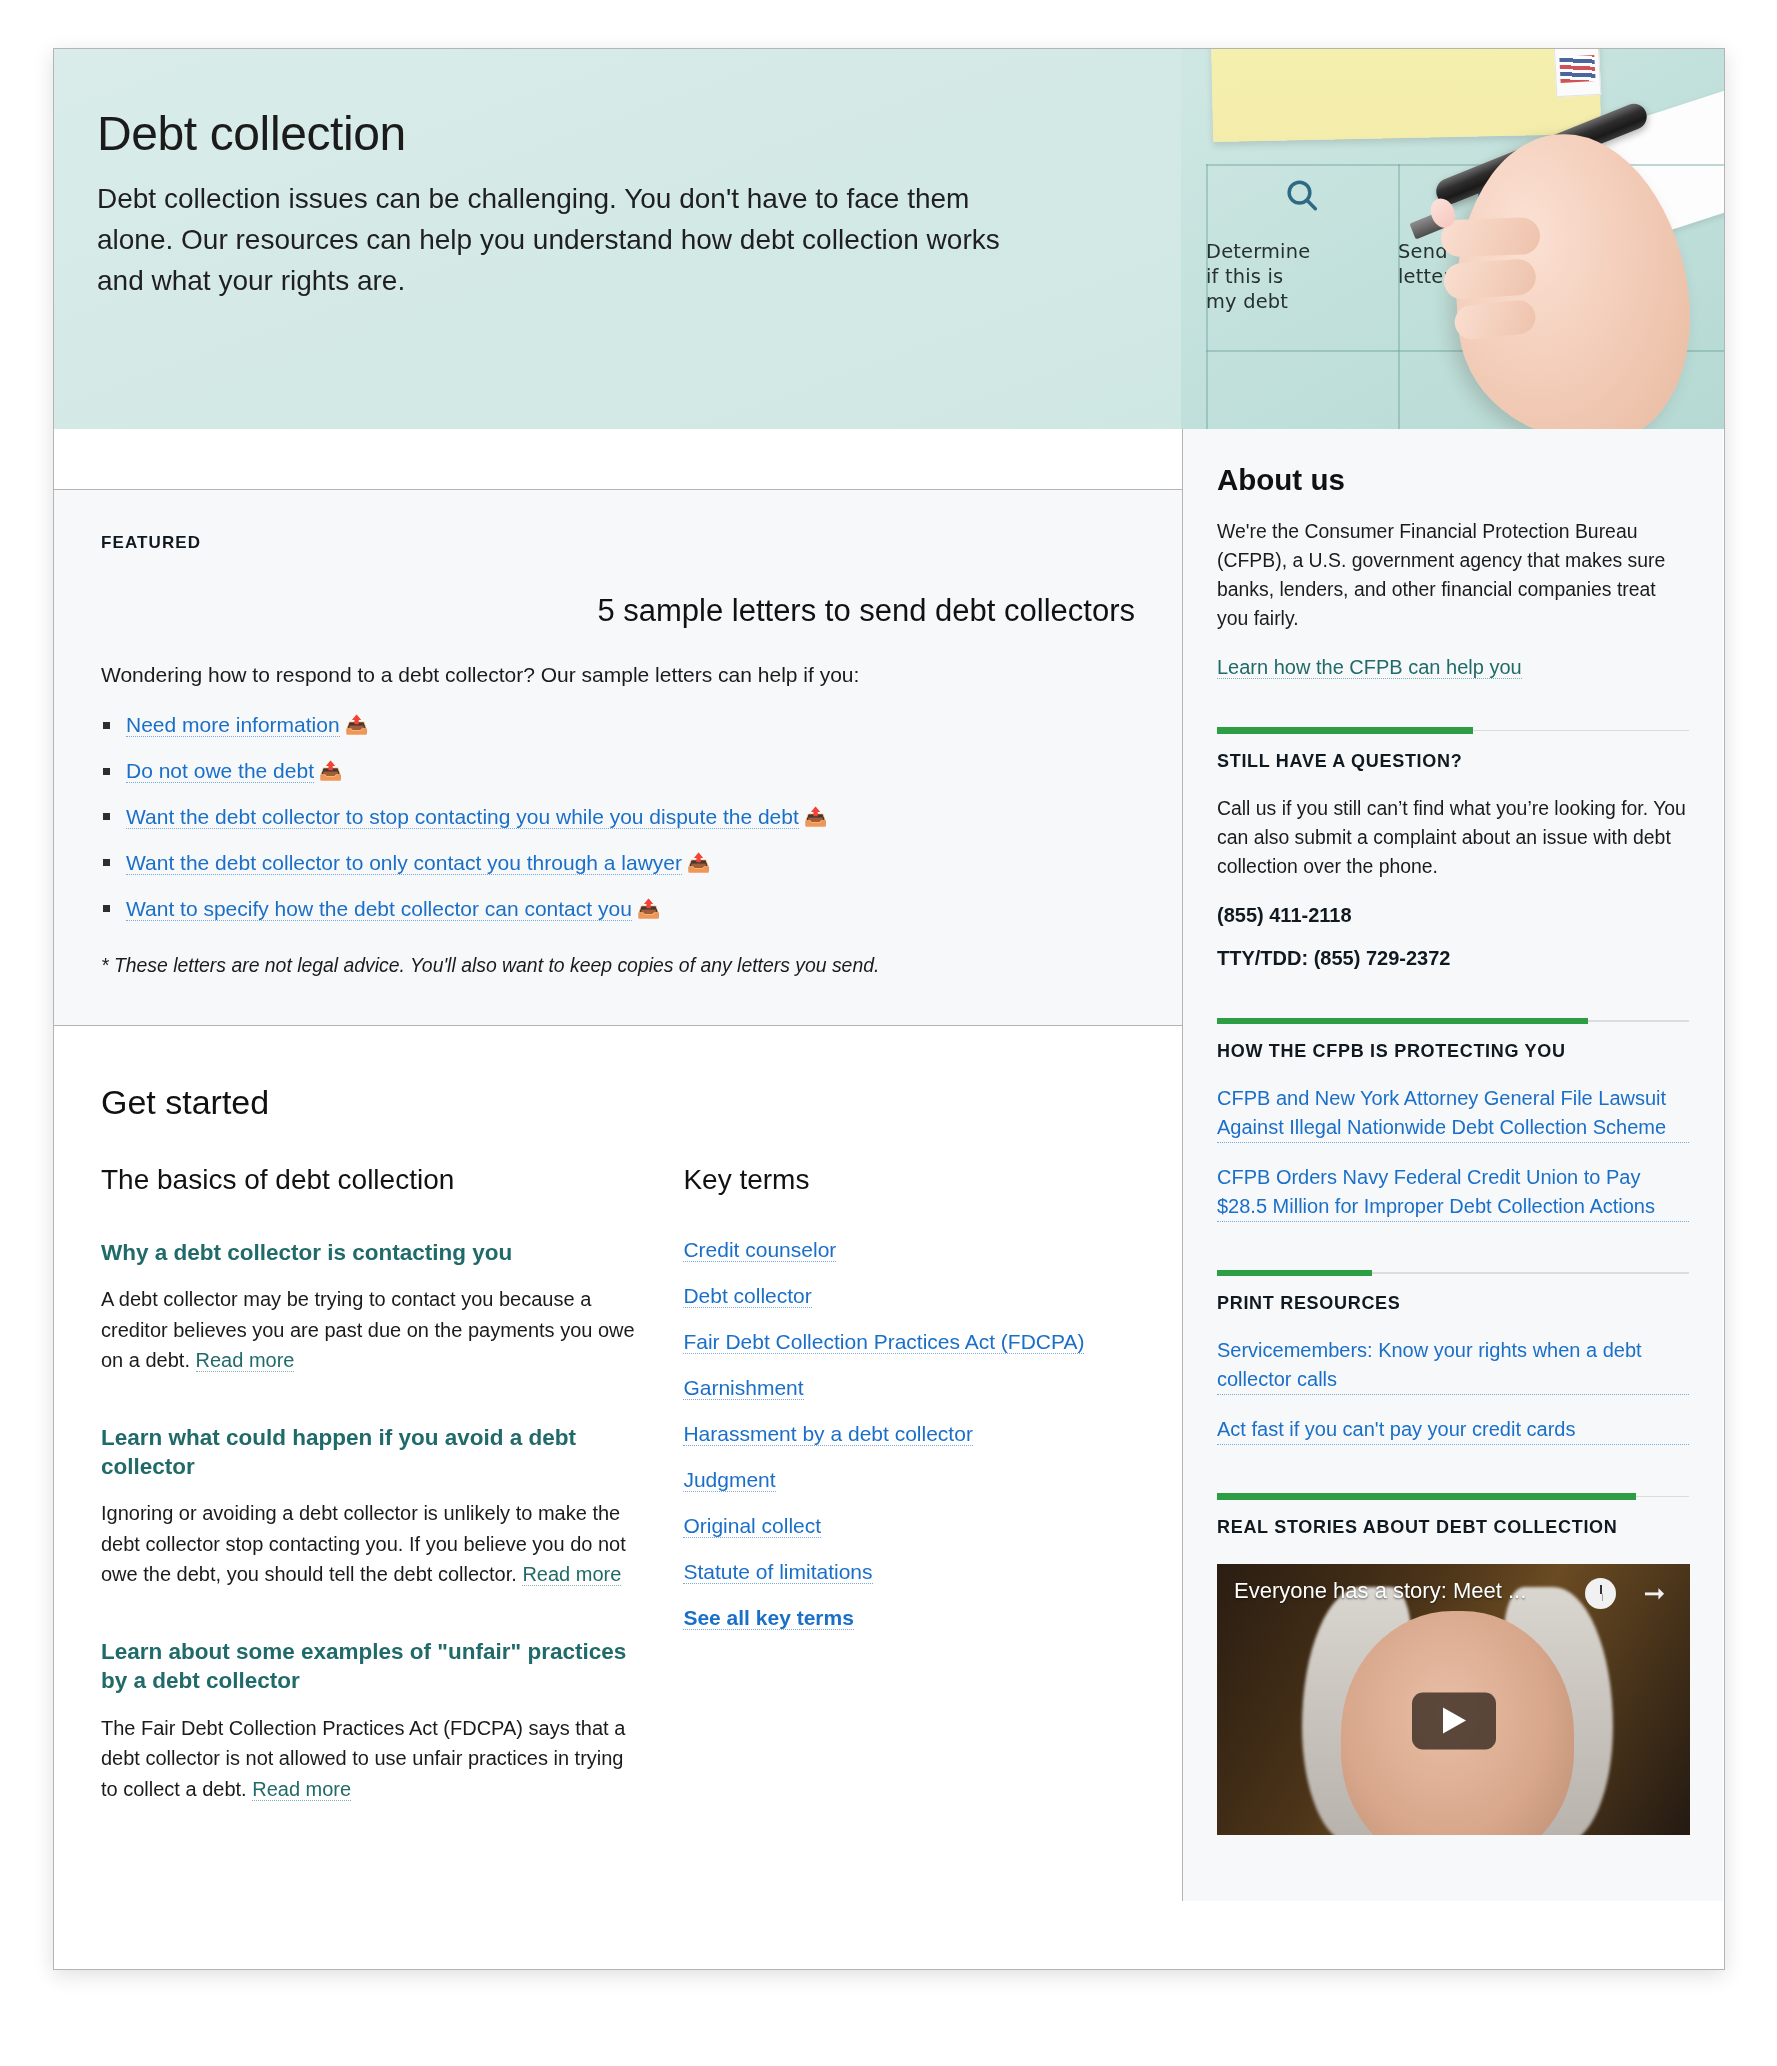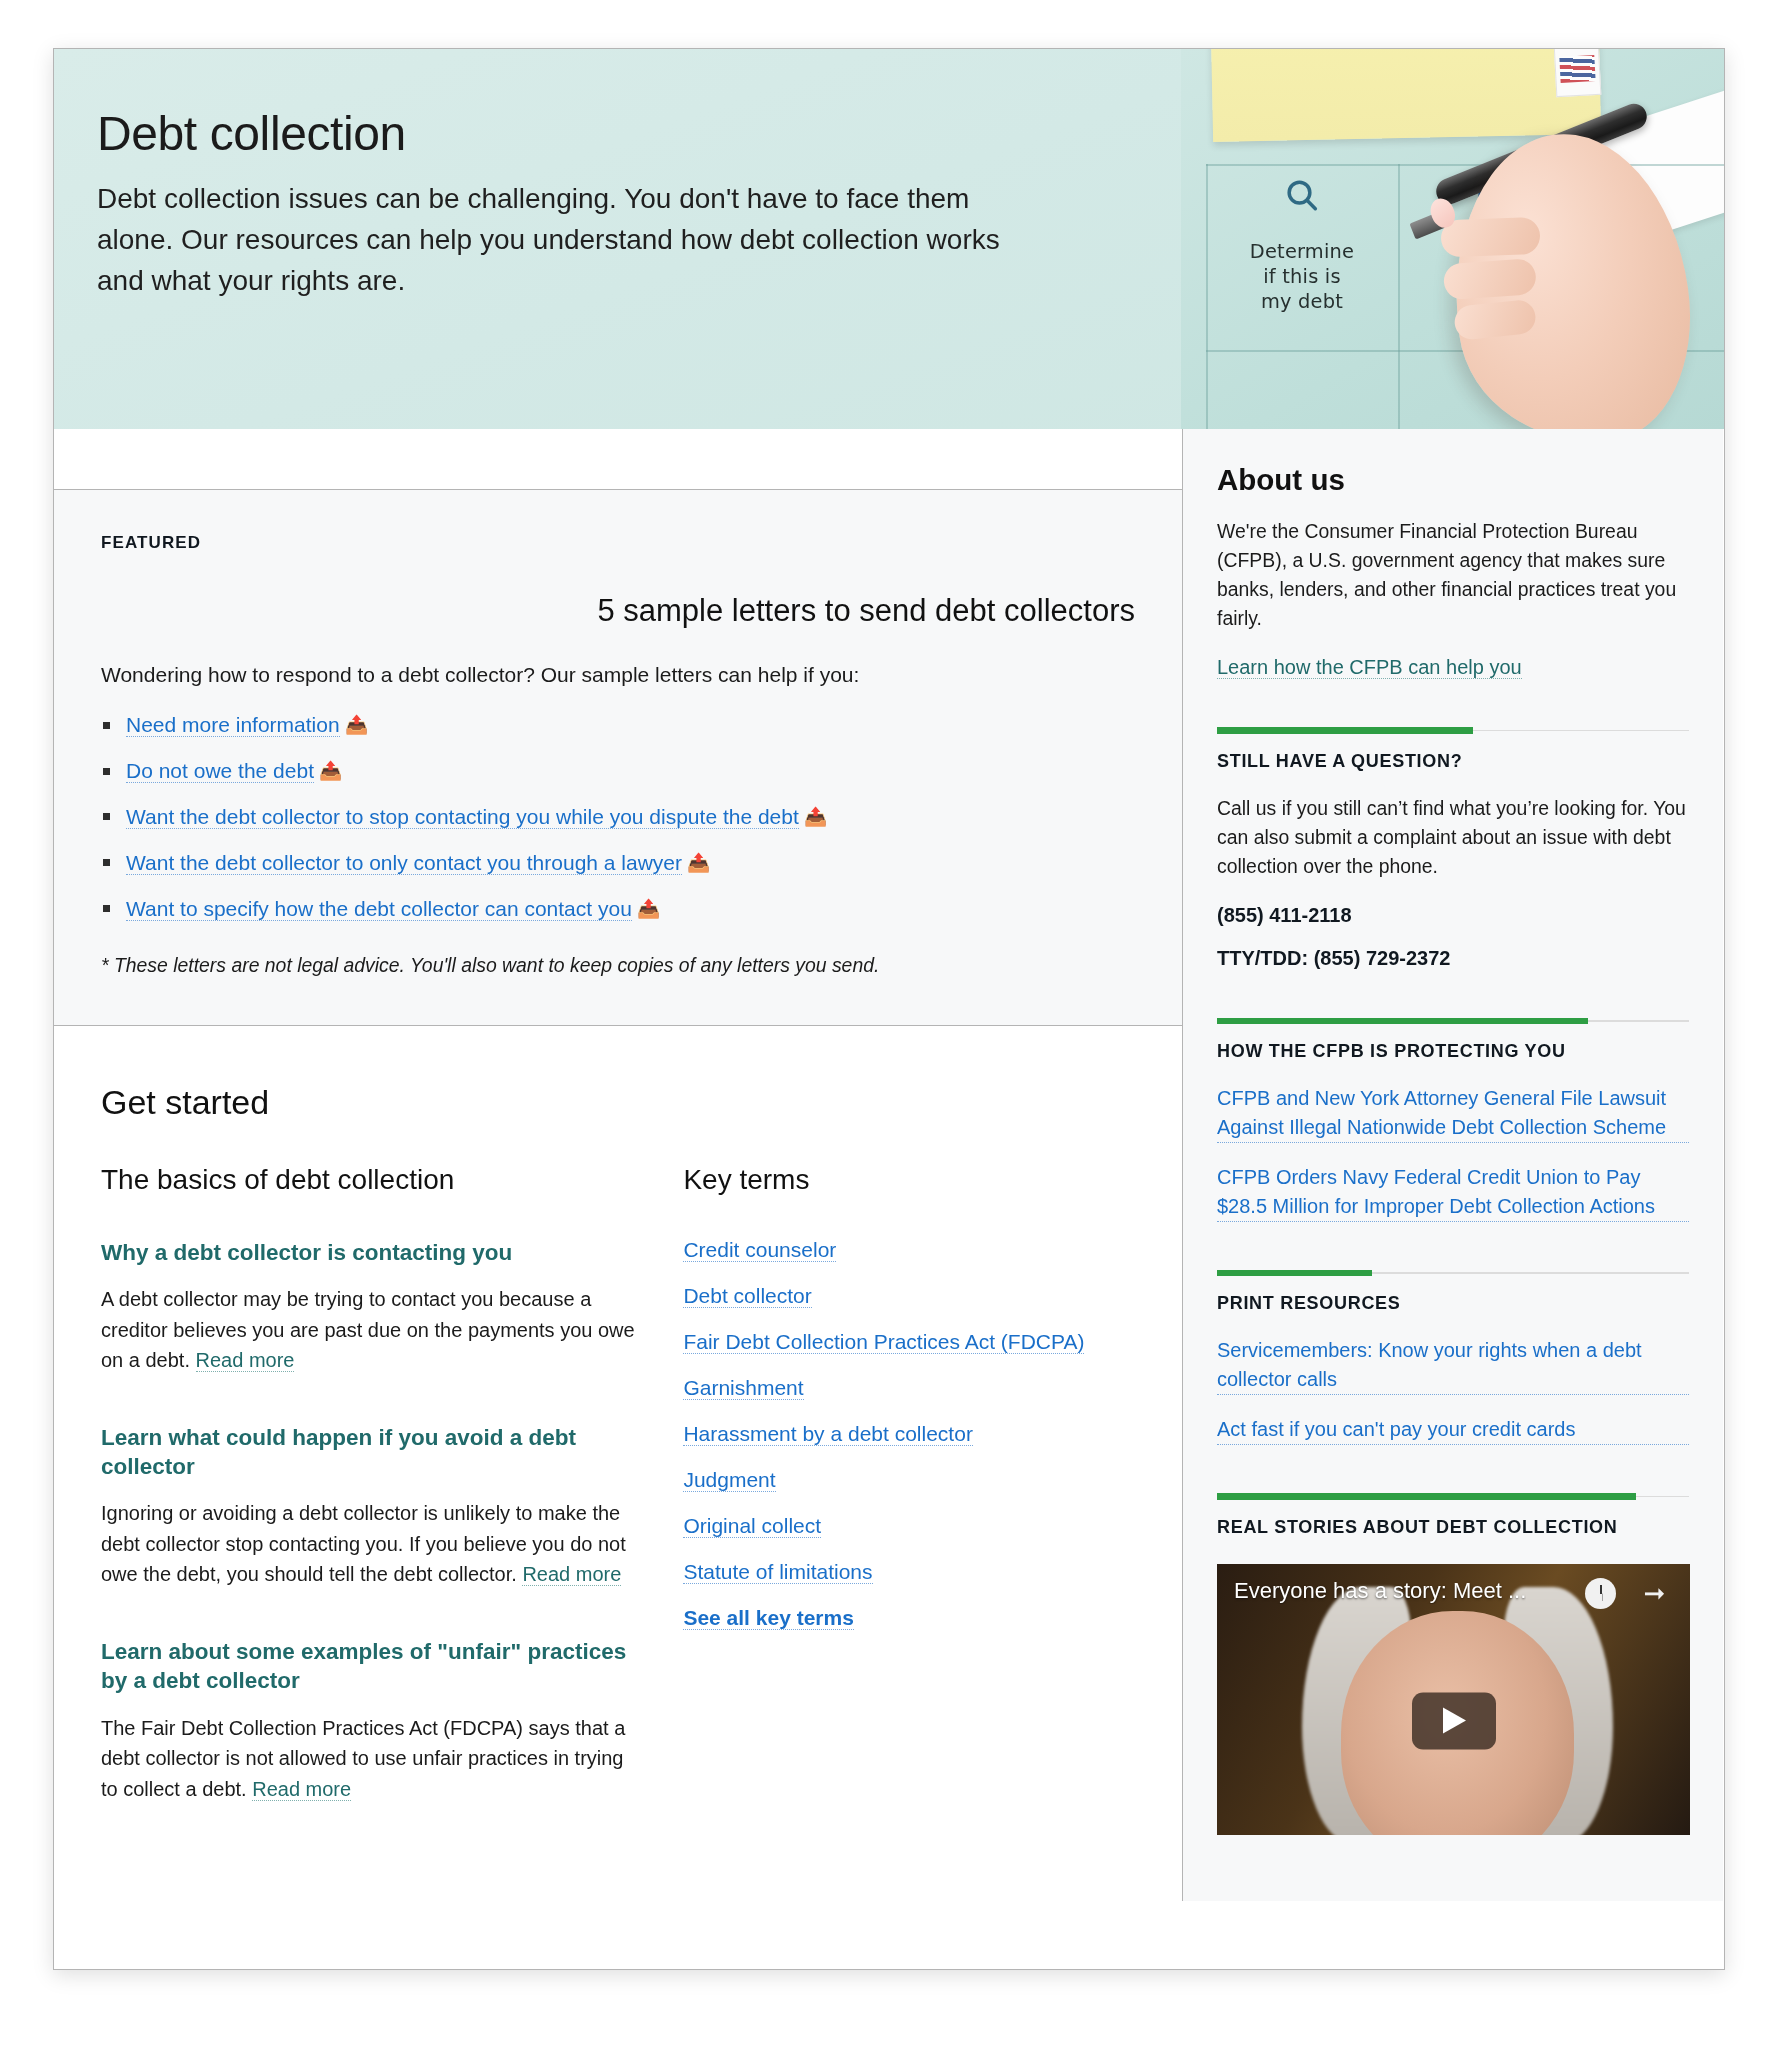--- a/index.html
+++ b/index.html
@@ -64,21 +64,21 @@
     background: repeating-linear-gradient(6deg,#c8343c 0 3.9px,#fdfdfd 3.9px 7px,#2c4b8e 7px 11px,#fdfdfd 11px 14px);
     opacity:.85;
   }
   .grid-board {
     position: absolute; left: 0; top: 115px; width: 543px; height: 265px;
   }
   .grid-line { position:absolute; background: rgba(108,160,154,0.42); }
   .cell { position: absolute; }
   .cell-icon { position:absolute; left:50%; top:12.4px; transform:translateX(-50%); }
   .cell-label {
-    position:absolute; left:0; right:0; top:76px; text-align:center;
+    position:absolute; left:0; right:0; top:76px; 
     font-family: "DejaVu Sans", sans-serif; font-size: 19.4px; color:#26302f;
     line-height:1.28; letter-spacing:0.2px;
   }
   .hand {
     position:absolute; left: 273px; top: 85px; width: 233px; height: 310px;
     background: radial-gradient(ellipse at 35% 30%, #fbe1d4 0%, #f3cdb9 48%, #e7b99f 100%);
     border-radius: 52% 48% 40% 60% / 60% 55% 45% 40%;
     transform: rotate(-8deg);
     box-shadow: -7.8px 4.7px 17px rgba(60,40,30,0.18);
   }
@@ -317,21 +317,21 @@
               <li class="bold"><a class="lnk" href="#">See all key terms</a></li>
             </ul>
           </div>
         </div>
       </div>
     </div>
 
     <div class="side-col">
 
       <h2 class="side-h2">About us</h2>
-      <p class="side-p">We're the Consumer Financial Protection Bureau (CFPB), a U.S. government agency that makes sure banks, lenders, and other financial practices treat you fairly.</p>
+      <p class="side-p">We're the Consumer Financial Protection Bureau (CFPB), a U.S. government agency that makes sure banks, lenders, and other financial companies treat you fairly.</p>
       <a class="lnk-teal" style="font-size:20px;" href="#">Learn how the CFPB can help you</a>
 
       <div class="accent-wrap">
         <div class="rule"></div>
         <div class="bar" style="width:256px;"></div>
       </div>
       <div class="side-eyebrow">STILL HAVE A QUESTION?</div>
       <p class="side-p">Call us if you still can’t find what you’re looking for. You can also submit a complaint about an issue with debt collection over the phone.</p>
       <p class="phone">(855) 411-2118</p>
       <p class="phone">TTY/TDD: (855) 729-2372</p>

